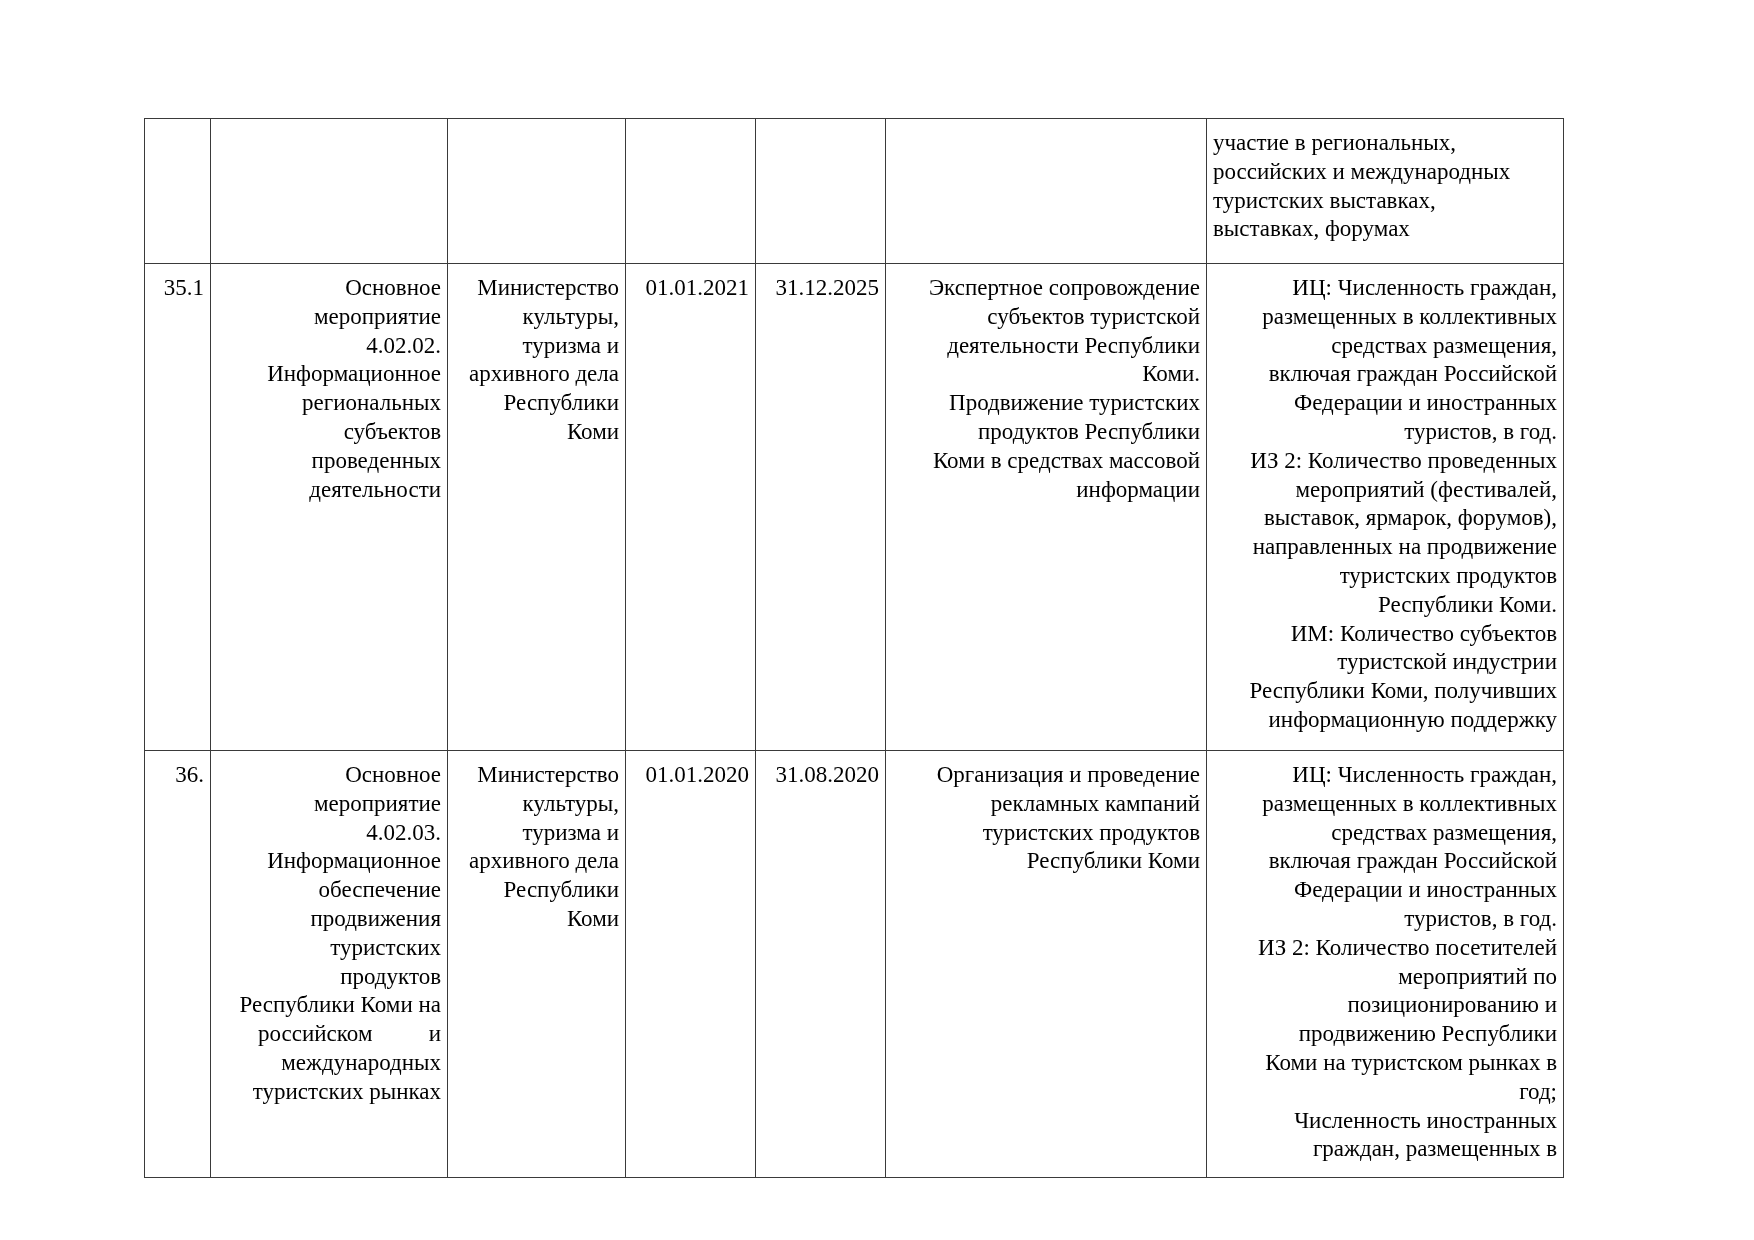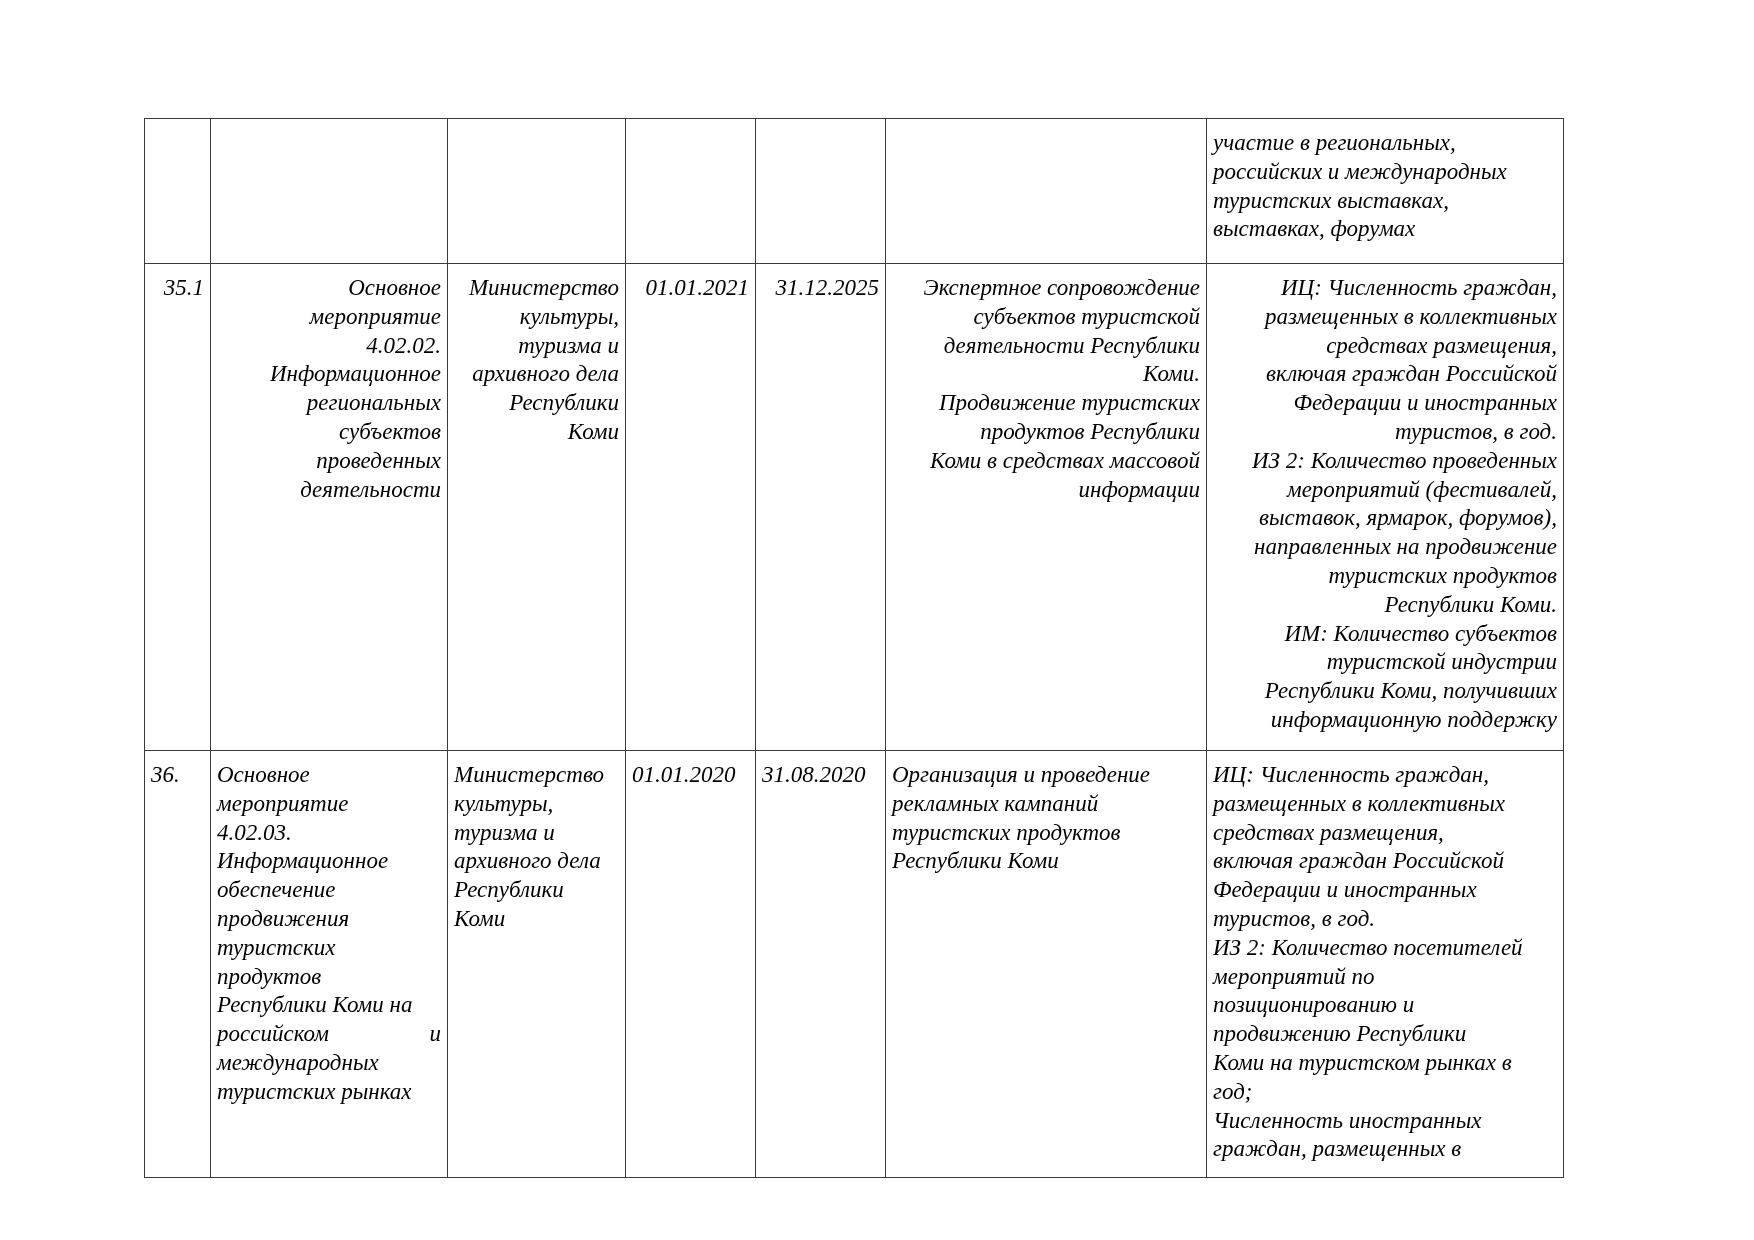--- a/index.html
+++ b/index.html
@@ -25,38 +25,38 @@
       border-collapse: collapse;
       table-layout: fixed;
       width: 1419px;
     }
     table.plan td {
       border: 1.5px solid #3a3a3a;
       vertical-align: top;
       padding: 10px 6px 6px 6px;
       font-size: 23px;
       line-height: 28.8px;
-      font-style: italic;
     }
     .col-num   { width: 66px; }
     .col-name  { width: 237px; }
     .col-resp  { width: 178px; }
     .col-start { width: 130px; }
     .col-end   { width: 130px; }
     .col-res   { width: 321px; }
     .col-ind   { width: 357px; }
     .line { display: block; white-space: nowrap; }
     .justify-line {
       display: flex;
       justify-content: space-between;
       white-space: nowrap;
+      margin-left: 41px;
     }
     tr.row-cont td { height: 128px; }
     tr.row-35-1 td { height: 470px; text-align: right; }
-    tr.row-36 td { height: 410px; }
+    tr.row-36 td { height: 410px; text-align: right; }
   </style>
 </head>
 <body>
 
 <div class="page">
   <table class="plan">
     <colgroup>
       <col class="col-num">
       <col class="col-name">
       <col class="col-resp">

